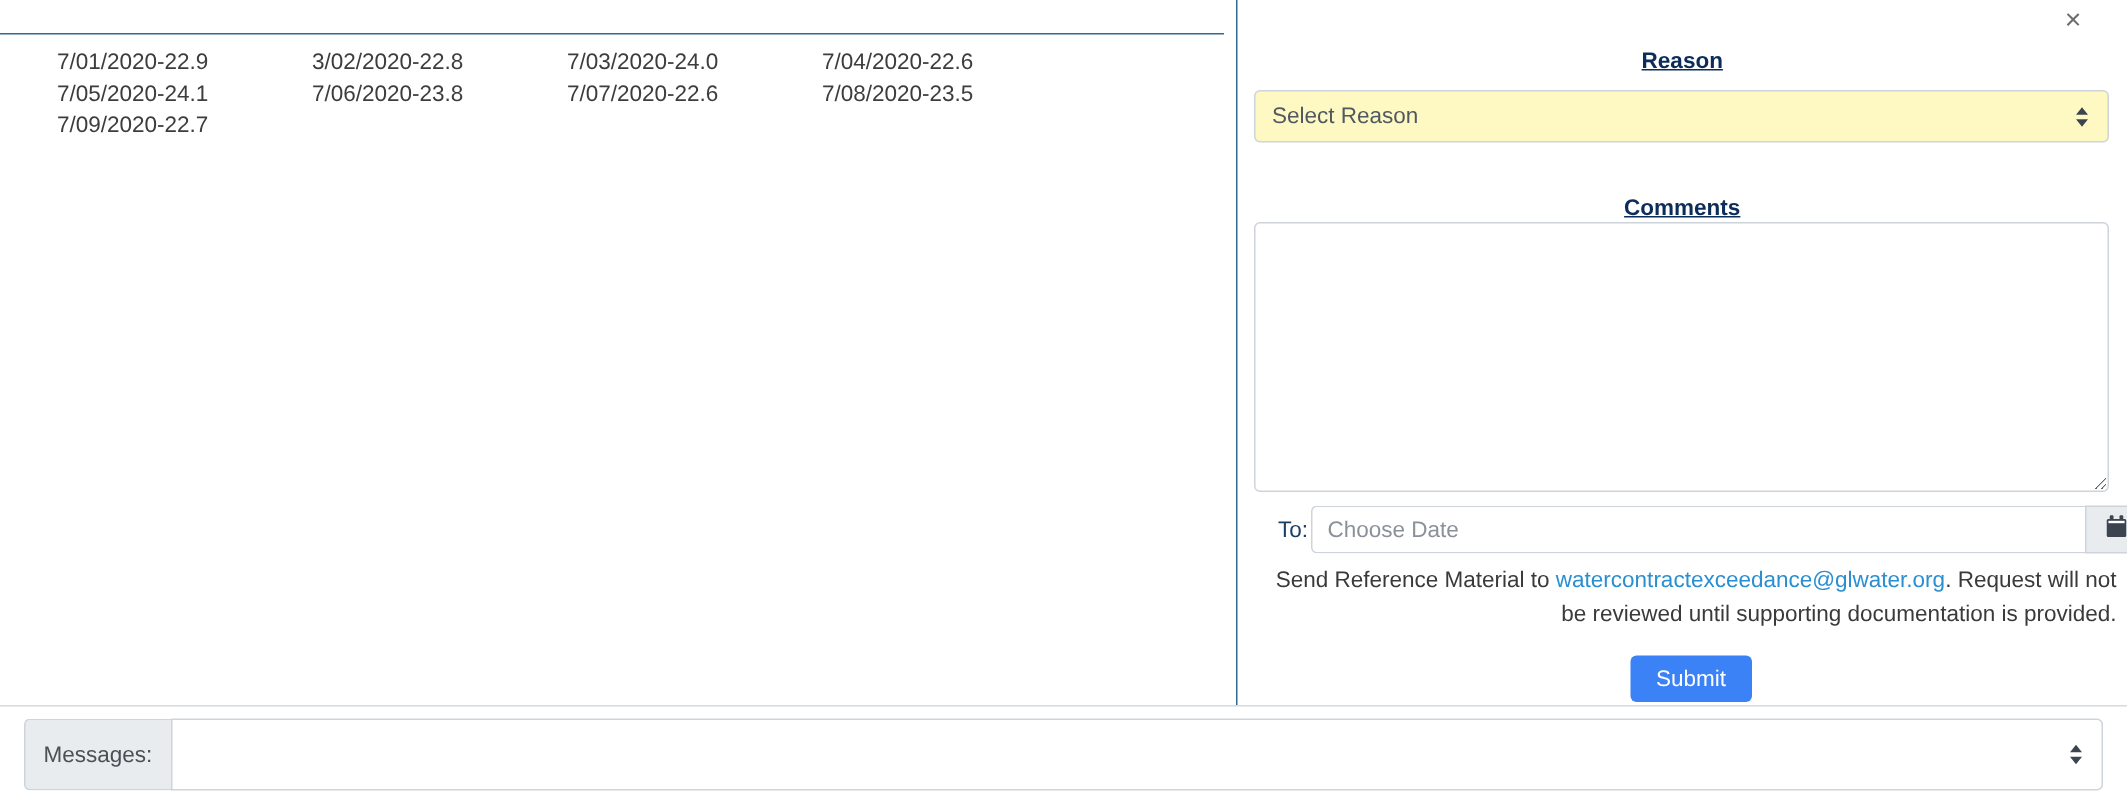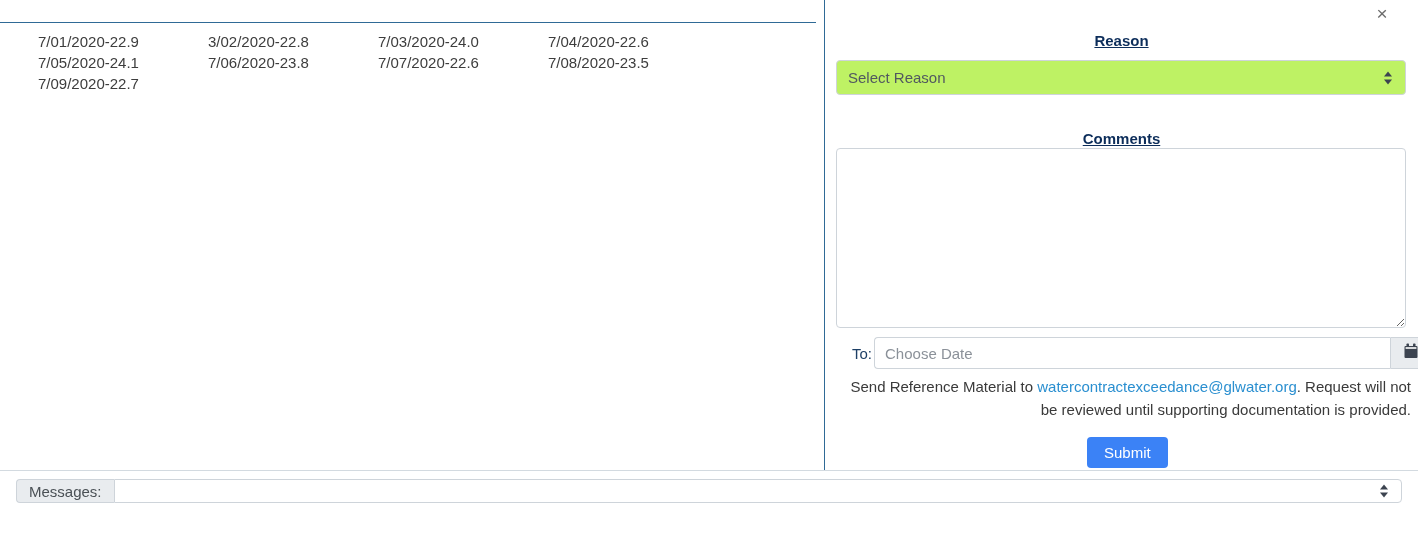--- a/index.html
+++ b/index.html
@@ -110,21 +110,21 @@
   #reason-select {
     position: absolute;
     left: 11px;
     top: 60px;
     width: 570px;
     height: 35px;
     box-sizing: border-box;
     padding: 0 28px 0 11px;
     border: 1px solid #ced4da;
     border-radius: 4px;
-    background: #bef264;
+    background: #fef9c3;
     font-family: "Liberation Sans", sans-serif;
     font-size: 15px;
     color: #515860;
     line-height: 33px;
     cursor: pointer;
   }
   .select-arrows {
     position: absolute;
     right: 12px;
     top: 50%;
@@ -252,21 +252,21 @@
     top: 470px;
     width: 1418px;
     height: 0;
     border-top: 1px solid #d3dae0;
   }
   #messages-bar {
     position: absolute;
     left: 16px;
     top: 479px;
     width: 1386px;
-    height: 24px;
+    height: 48px;
     display: flex;
     align-items: stretch;
   }
   #messages-label {
     display: flex;
     align-items: center;
     box-sizing: border-box;
     padding: 0 12px;
     background: #e9ecef;
     border: 1px solid #ced4da;

